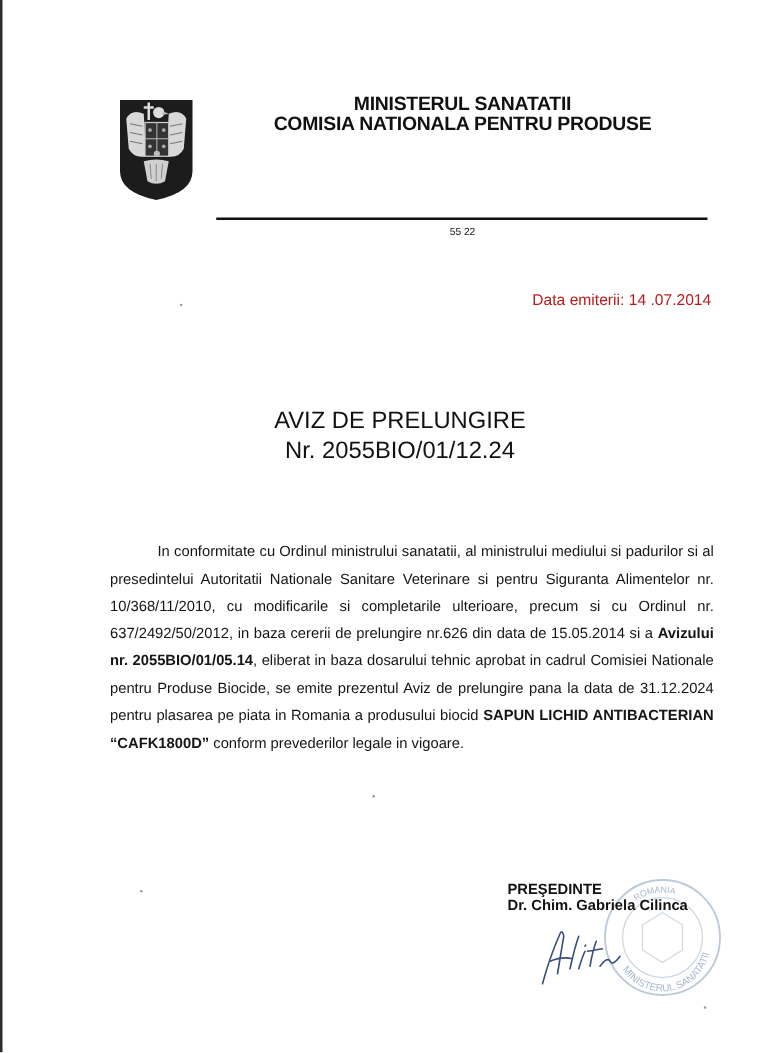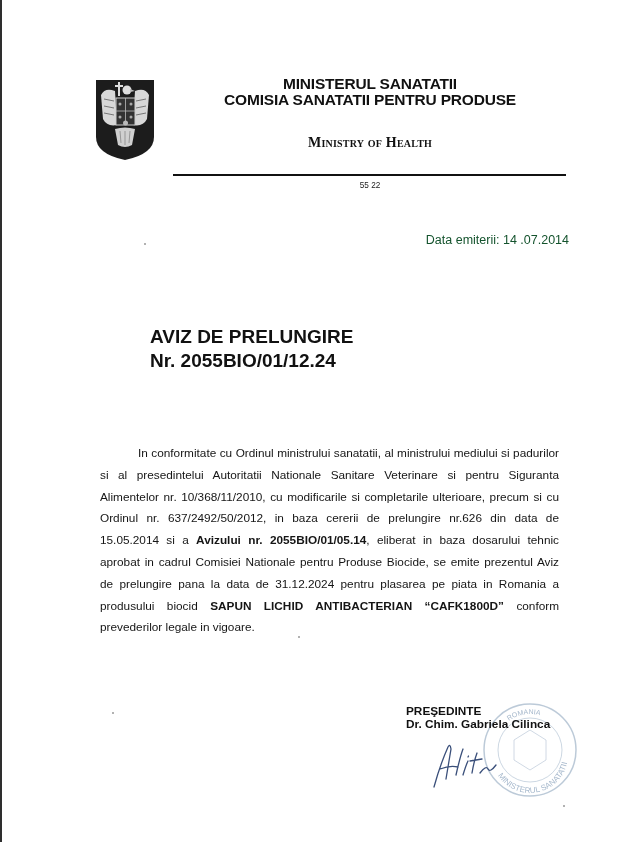--- a/index.html
+++ b/index.html
@@ -8,24 +8,24 @@
     font-family: "Liberation Sans", sans-serif; color: #111;
   }
   .left-border { position: absolute; left: 0; top: 0; width: 2px; height: 842px; background: #2e2e2e; }
   .coat { position: absolute; left: 95px; top: 79px; width: 60px; height: 82px; }
   .hdr { position: absolute; left: 160px; width: 420px; text-align: center; }
   .ro-title { top: 76px; font-weight: bold; font-size: 15.5px; line-height: 16px; letter-spacing: -0.2px; }
   .en-title { top: 133px; font-family: "Liberation Serif", serif; font-weight: bold; font-size: 14px; line-height: 19px; font-variant: small-caps; letter-spacing: 0.2px; }
   .en-title .l2 { font-size: 15px; }
   .rule { position: absolute; left: 173px; top: 174px; width: 393px; height: 2px; background: #111; }
   .addr { position: absolute; left: 175px; top: 181px; width: 390px; text-align: center; font-size: 8.2px; line-height: 10px; color: #222; }
-  .date { position: absolute; right: 50px; top: 233px; font-size: 12.5px; color: #14532d; }
-  .doc-title { position: absolute; left: 150px; width: 340px; top: 325px; text-align: left; font-weight: bold; font-size: 19px; line-height: 24px; }
+  .date { position: absolute; right: 50px; top: 233px; font-size: 12.5px; color: #b91c1c; }
+  .doc-title { position: absolute; left: 150px; width: 340px; top: 325px; text-align: center; font-weight: normal; font-size: 19px; line-height: 24px; }
   .body-text { position: absolute; left: 84px; top: 427px; width: 491px; font-size: 11.8px; line-height: 21.8px; text-align: justify; color: #151515; }
-  .body-text p { margin: 16px; text-indent: 38px; }
+  .body-text p { margin: 4px; text-indent: 38px; }
   .body-text b { font-weight: bold; }
   .sig-block { position: absolute; left: 406px; top: 705px; font-size: 11.8px; line-height: 13px; font-weight: bold; }
   .stamp { position: absolute; left: 480px; top: 700px; width: 100px; height: 100px; }
   .signature { position: absolute; left: 430px; top: 735px; width: 80px; height: 55px; }
   .speck { position: absolute; width: 2px; height: 2px; background: #999; border-radius: 1px; }
 </style>
 </head>
 <body>
 
 <div class="left-border"></div>
@@ -50,25 +50,24 @@
   <circle cx="25" cy="38" r="1.5" fill="#aaa"></circle>
     <circle cx="36" cy="38" r="1.5" fill="#aaa"></circle>
   <circle cx="30.5" cy="44" r="2.5" fill="#bbb"></circle>
 
   <path d="M20 50 Q30 47 40 50 L37 66 Q30 70 23 66 Z" fill="#d0d0d0"></path>
   <path d="M25 52 L26 64 M30 52 V66 M35 52 L34 64" stroke="#888" stroke-width="0.8"></path>
 </svg>
 
 <div class="hdr ro-title">
   <div>MINISTERUL SANATATII</div>
-  <div>COMISIA SANATATII PENTRU PRODUSE</div>
+  <div>COMISIA NATIONALA PENTRU PRODUSE</div>
 </div>
 
 <div class="hdr en-title">
-  <div>Ministry of Health</div>
 </div>
 
 <div class="rule"></div>
 
 <div class="addr">
   <div>55 22</div>
 </div>
 
 <div class="date">
   <span>Data emiterii:</span>

